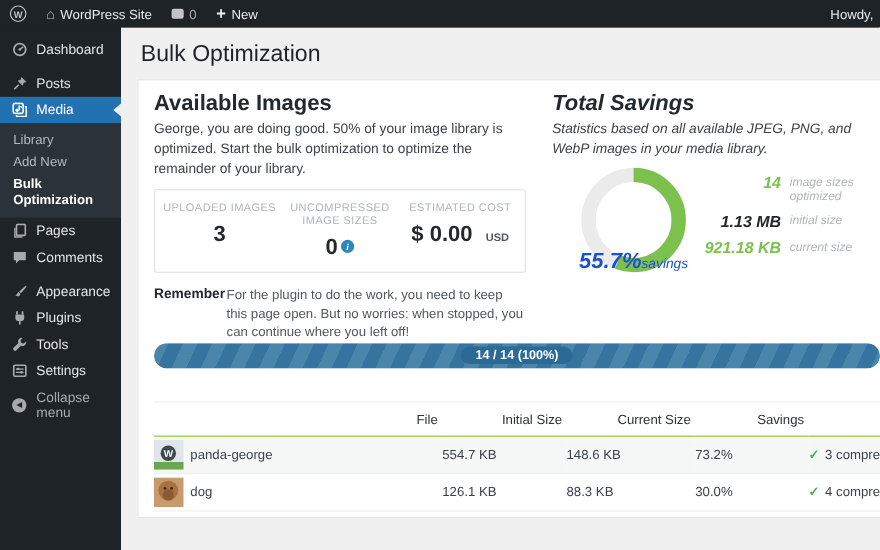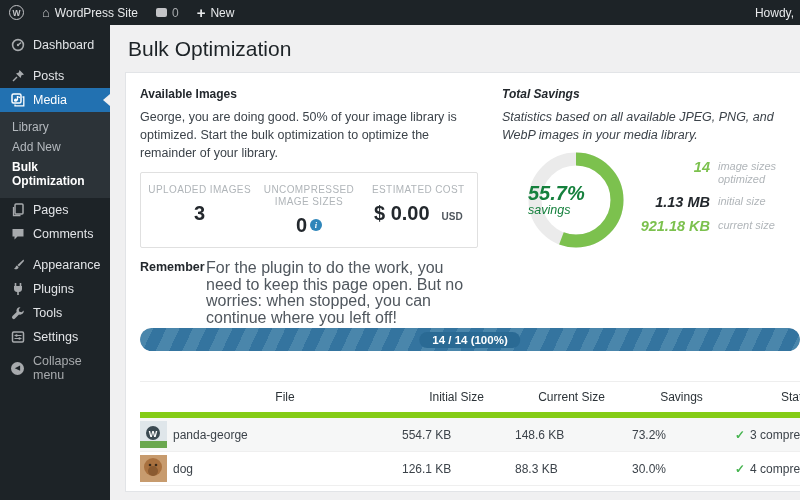--- a/index.html
+++ b/index.html
@@ -33,61 +33,61 @@
   
   .content { position:fixed; top:25px; left:110px; width:690px; height:475px; background:#f0f0f1; }
   h1.page-title { font-size:21px; font-weight:400; color:#1d2327; margin:12px 0 0 18px; }
 
   .card { margin:11px 0 0 15px; width:690px; background:#fff; border:1px solid #e2e4e7; padding:13px 14px 5px; }
 
   .columns { display:flex; }
   .col-left { width:338px; margin-right:24px; flex-shrink:0; }
   .col-right { flex:1; min-width:0;font-style:italic; }
 
-  h2.sec-heading { font-size:12px; font-weight:bold; color:#23282d; line-height:16px; }
+  h2.sec-heading { font-size:20px; font-weight:bold; color:#23282d; line-height:16px; }
   p.sec-desc { font-size:12.5px; color:#3c434a; line-height:18px; margin-top:6px; }
 
   
   .stats-box { margin-top:10px; border:1px solid #e0e0e0; border-radius:2px; display:flex; padding:11px 4px; }
   .stat { flex:1; text-align:center; }
   .stat-label { font-size:10px; letter-spacing:.4px; color:#b0b5b9; line-height:12px; font-weight:normal; }
   .stat-value { font-size:20px; font-weight:bold; color:#23282d; margin-top:6px; line-height:22px; }
   .stat-unit { font-size:10px; font-weight:bold; color:#50575e; margin-left:12px; }
   .info-icon { display:inline-block; width:12px; height:12px; border-radius:50%; background:#2f86ba; color:#fff; font-size:8.5px; font-weight:bold; line-height:12px; text-align:center; vertical-align:4px; margin-left:3px; cursor:pointer; font-style:italic; font-family:"Liberation Serif", serif; }
   .info-icon:before { content:"i"; }
 
   .remember { display:flex; margin-top:12px; }
   .remember-label { width:66px; flex-shrink:0; font-size:12.5px; font-weight:bold; color:#23282d; }
-  .remember-text { font-size:16px; color:#50575e; line-height:16.5px; }
+  .remember-text { font-size:12px; color:#50575e; line-height:16.5px; }
 
   
   .ts-chart-row { display:flex; margin-top:8px; }
   .donut-wrap { position:relative; width:96px; height:96px; margin-left:26px; flex-shrink:0; }
-  .donut-center { position:absolute; inset:0; display:flex; flex-direction:column; align-items:flex-start; justify-content:center; color:#15803d; }
+  .donut-center { position:absolute; inset:0; display:flex; flex-direction:row; align-items:flex-end; justify-content:center; color:#1d4ed8; }
   .donut-pct { font-size:20px; font-weight:bold; line-height:20px; }
   .donut-sub { font-size:12.5px; line-height:15px; }
 
   .ts-stats { margin-left:auto; margin-top:8px; width:178px; }
   .ts-row { display:flex; margin-bottom:9px; align-items:flex-start; }
   .ts-num { width:86px; text-align:right; font-size:14.5px; font-weight:bold; line-height:15px; flex-shrink:0; }
   .ts-num.green { color:#7cc14e; }
   .ts-num.dark { color:#23282d; }
   .ts-lbl { margin-left:8px; font-size:11px; color:#b0b5b9; line-height:13px; width:78px; }
 
   
   .progress-track { margin-top:2px; height:23px; border-radius:12px; background:#e6e9eb; position:relative; overflow:hidden; }
   .progress-fill { height:100%; border-radius:12px; background:repeating-linear-gradient(115deg, #4a86ab 0 12px, #34749f 12px 24px); position:relative; }
   .progress-pill { position:absolute; left:50%; top:50%; transform:translate(-50%,-50%); background:#2a6a94; color:#fff; font-size:11.5px; font-weight:bold; padding:2px 13px; border-radius:10px; white-space:nowrap; }
 
   
   .opt-table { margin-top:30px; border-collapse:collapse; table-layout:fixed; width:725px; font-size:12px; }
   .opt-table col.c-file { width:262px; } .opt-table col.c-init { width:113px; }
   .opt-table col.c-cur { width:117px; } .opt-table col.c-sav { width:103px; }
   .opt-table col.c-status { width:130px; }
-  .opt-table th { text-align:center; font-weight:500; color:#2c3338; padding:8px 4px 8px 0; border-bottom:6px solid #84cc16; border-top:1px solid #eee; }
+  .opt-table th { text-align:right; font-weight:500; color:#2c3338; padding:8px 4px 8px 0; border-bottom:1px solid #84cc16; border-top:1px solid #eee; }
   .opt-table th:first-child { padding-left:32px; }
   .opt-table td { padding:3px 4px 3px 0; color:#3c434a; border-bottom:1px solid #efefef; height:33px; }
   .opt-table tr.odd td { background:#f6f7f7; }
   .file-cell { display:flex; align-items:center; gap:6px; }
   .thumb { width:27px; height:27px; flex-shrink:0; display:block; }
   .check-glyph { color:#46b450; font-weight:bold; margin-right:5px; }
 </style>
 </head>
 <body>
 

